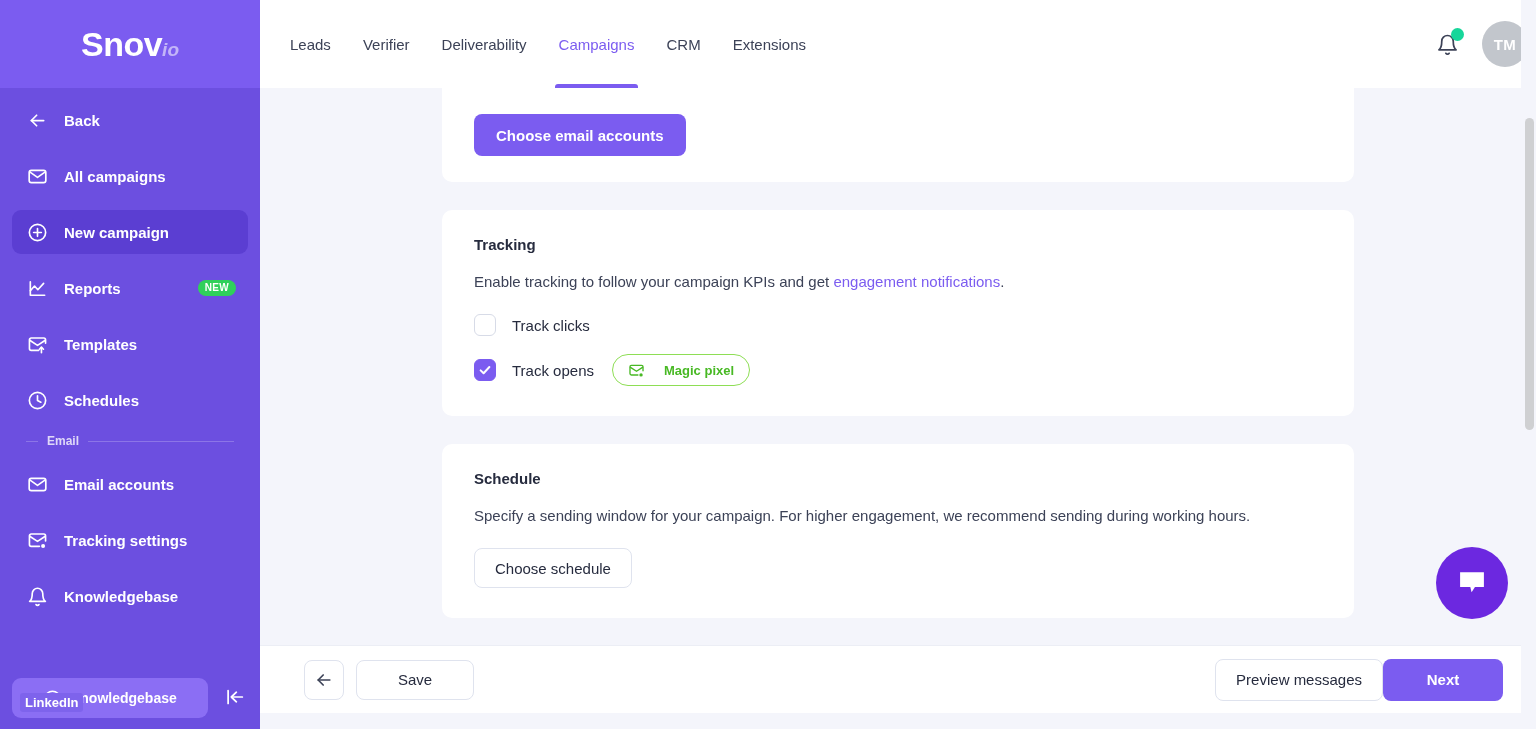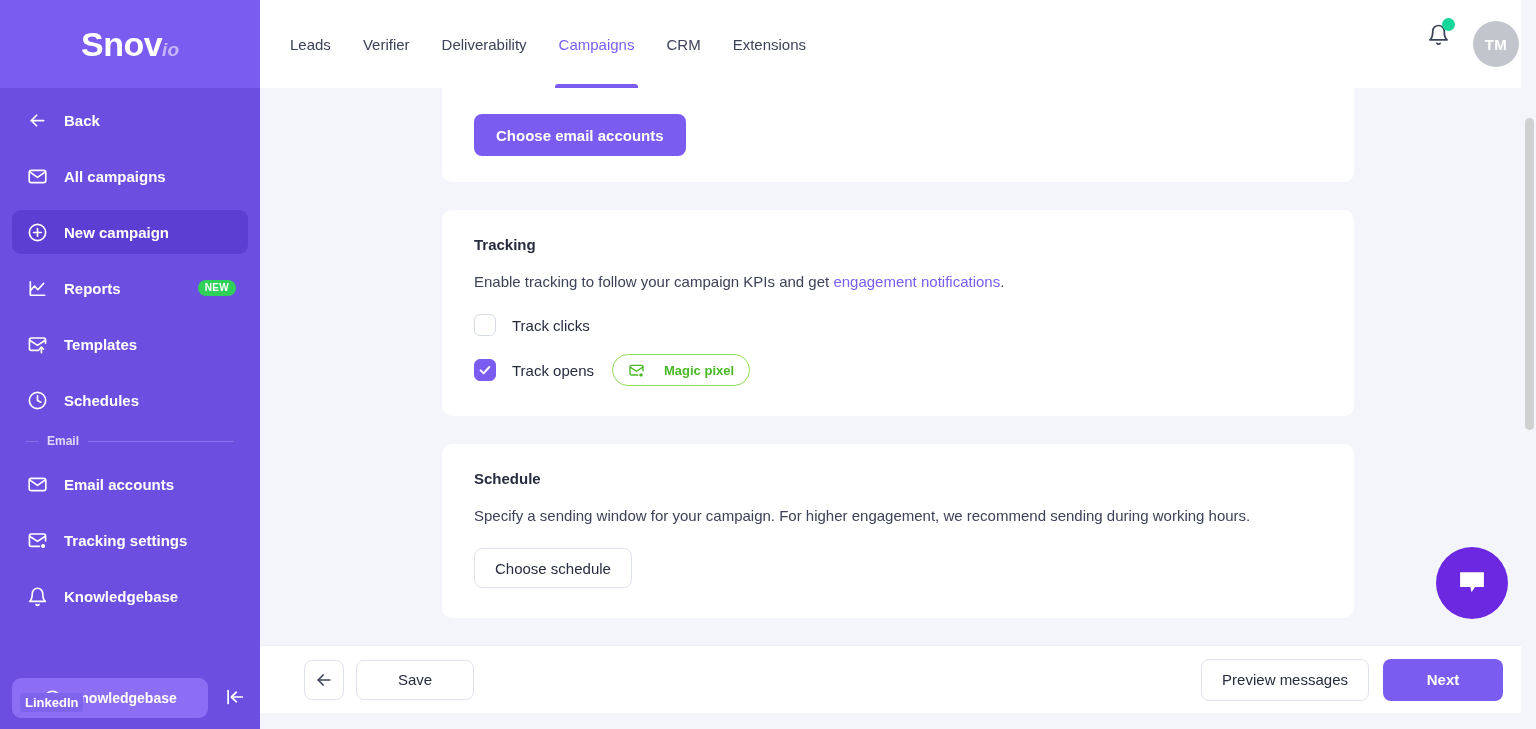--- a/index.html
+++ b/index.html
@@ -96,42 +96,42 @@
     cursor: pointer;
     display: flex;
   }
 
   
   .main { flex: 1; position: relative; height: 729px; background: #f4f5fb; overflow: hidden; }
 
   .topbar {
     height: 88px; background: #ffffff;
     display: flex; align-items: center;
-    padding: 0 17px 0 30px;
+    padding: 0 8px 0 30px;
     position: relative;
     z-index: 3;
   }
   .tabs { display: flex; align-items: center; gap: 0; height: 88px; }
   .tab {
     font-size: 15px; color: #3c4257;
     padding: 0 16px;
     height: 88px; display: flex; align-items: center;
     cursor: pointer;
     position: relative;
     white-space: nowrap;
   }
   .tab:first-child { padding-left: 0; }
   .tab.active { color: #7b5cf0; }
   .tab.active::after {
     content: ""; position: absolute;
     left: 12px; right: 12px; bottom: 0;
     height: 4px; background: #7b5cf0;
     border-radius: 3px 3px 0 0;
   }
-  .top-right { margin-left: auto; display: flex; gap: 22px; }
+  .top-right { margin-left: auto; display: flex; align-items: center; gap: 22px; }
   .bell-wrap { position: relative; width: 26px; height: 26px; display: flex; align-items: center; justify-content: center; cursor: pointer; }
   .bell-dot {
     position: absolute; top: -3px; right: -4px;
     width: 13px; height: 13px; border-radius: 50%;
     background: #17d69a;
   }
   .avatar {
     width: 46px; height: 46px; border-radius: 50%;
     background: #c2c6cc;
     color: #ffffff; font-size: 15px; font-weight: bold;
@@ -218,21 +218,21 @@
   }
   .icon-btn {
     width: 40px; height: 40px;
     border: 1px solid #dfe3ee; border-radius: 8px;
     background: #ffffff;
     display: flex; align-items: center; justify-content: center;
     cursor: pointer;
   }
   .bottom-left { display: flex; align-items: center; gap: 12px; }
   .btn-save { min-width: 118px; }
-  .bottom-right { margin-left: auto; display: flex; gap: 14px; }
+  .bottom-right { margin-left: auto; display: flex; }
   .btn-preview { height: 42px; }
   .btn-next { height: 42px; min-width: 120px; margin-top: 0; }
 
   
   .chat-fab {
     position: absolute;
     right: 28px; bottom: 110px;
     width: 72px; height: 72px; border-radius: 50%;
     background: #6c28e0;
     display: flex; align-items: center; justify-content: center;

